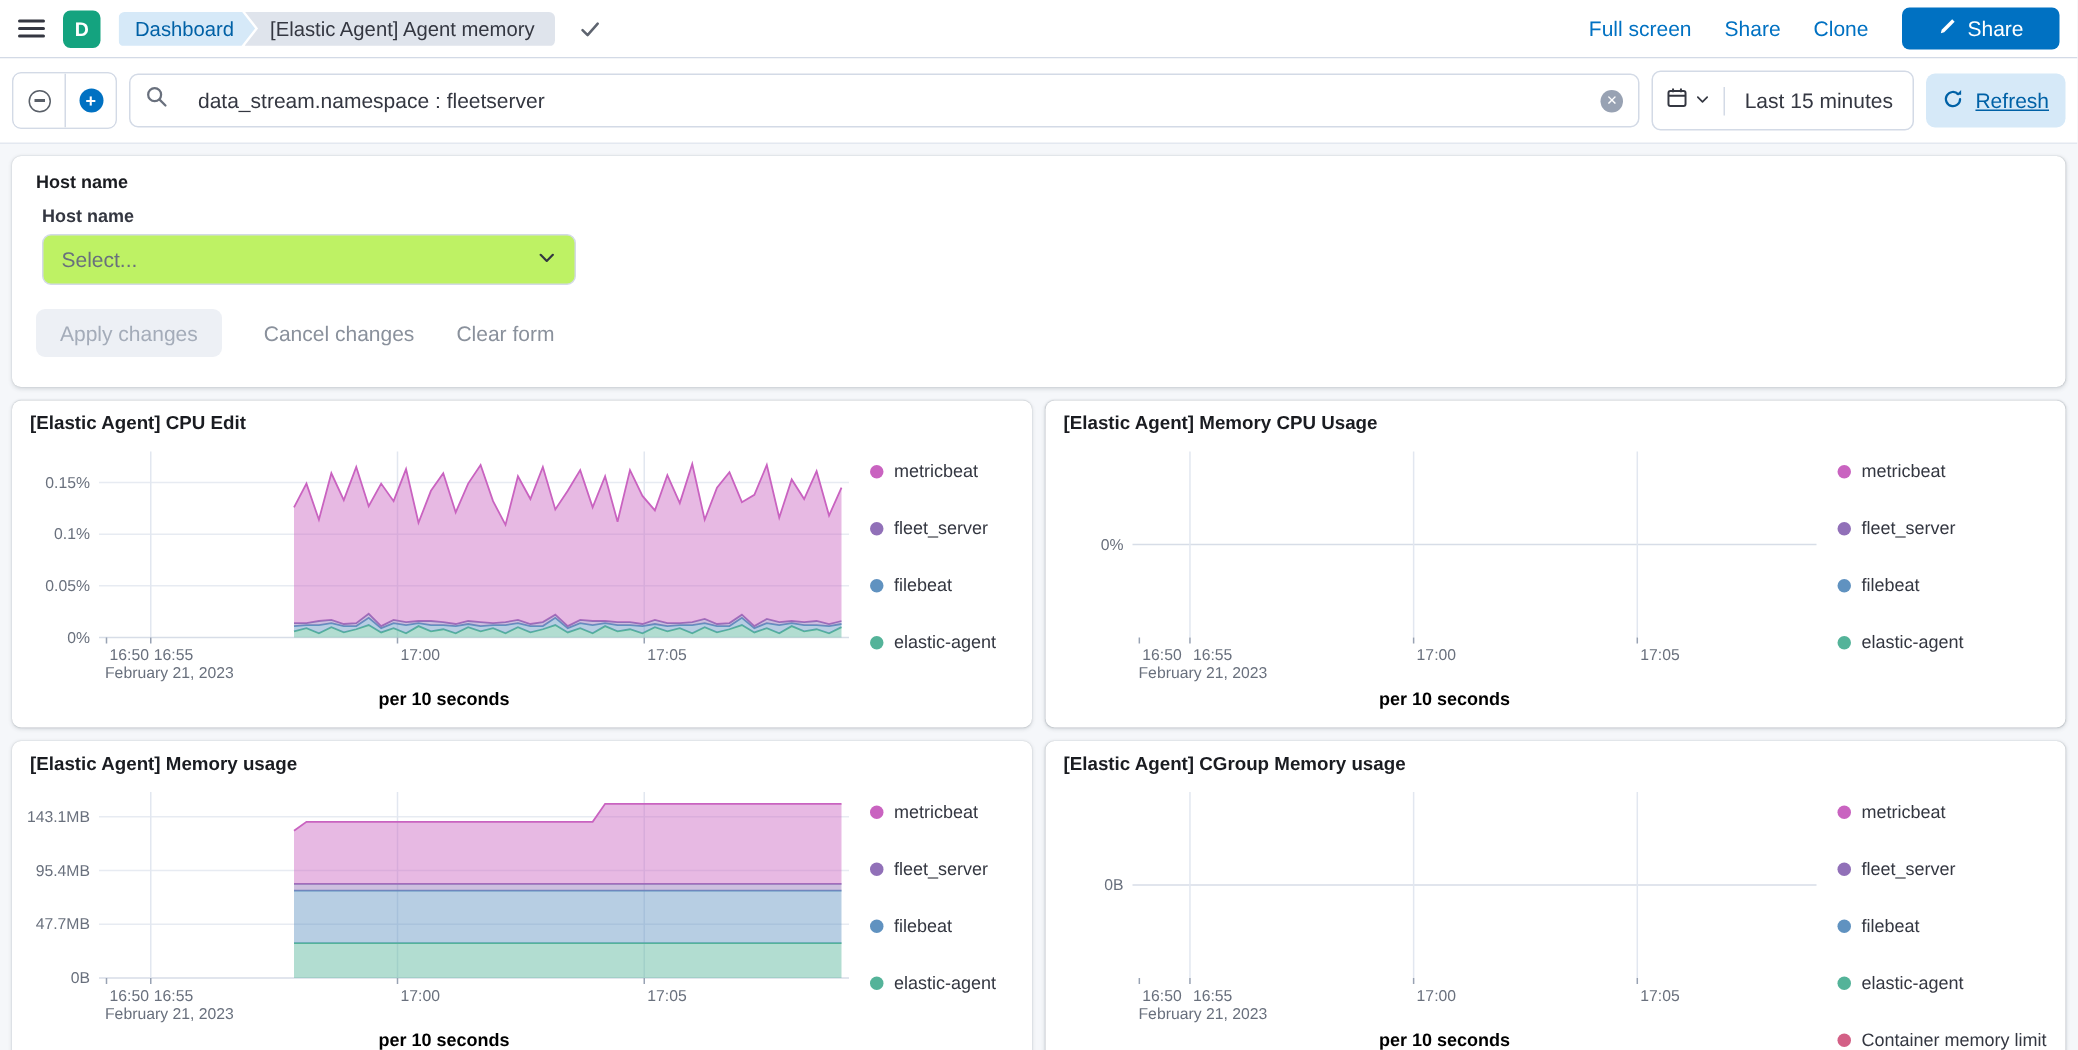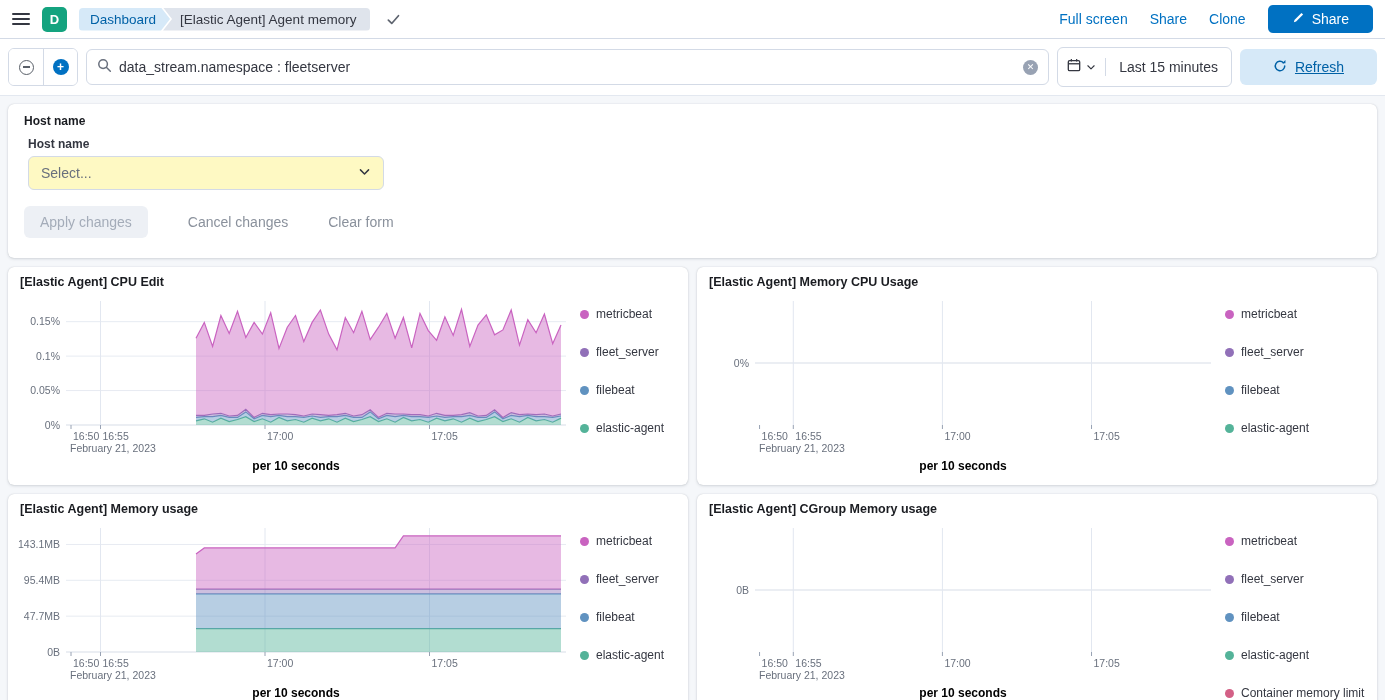--- a/index.html
+++ b/index.html
@@ -25,37 +25,37 @@
   .edit-btn{background:var(--accent);color:#fff;font-size:14px;font-weight:500;padding:6px 24px;border-radius:5px;display:flex;align-items:center;gap:8px;cursor:pointer;border:none}
 
   
   .query-bar{background:#fff;display:flex;gap:8px;padding:8px;align-items:center;border-bottom:1px solid #E3E8F0}
   .btn-group{display:flex;border:1px solid var(--border);border-radius:6px;overflow:hidden;background:#fff;flex:0 0 auto}
   .icon-btn{width:34px;height:36px;display:flex;align-items:center;justify-content:center;background:#fff;cursor:pointer;border:none}
   .icon-btn + .icon-btn{border-left:1px solid var(--border)}
   .filter-circle{width:15px;height:15px;border:1.6px solid #5A6069;border-radius:50%;display:flex;align-items:center;justify-content:center}
   .filter-circle i{display:block;width:7px;height:1.6px;background:#5A6069}
   .plus-circle{width:16px;height:16px;border-radius:50%;background:var(--accent);color:#fff;font-size:12px;line-height:16px;text-align:center;font-weight:700}
-  .search-box{flex:1;height:36px;background:#fff;border:1px solid var(--border);border-radius:6px;display:flex;align-items:center;padding:0 10px;gap:7px}
+  .search-box{flex:1;height:36px;background:#fff;border:1px solid var(--border);border-radius:6px;display:flex;align-items:center;padding:0 10px;gap:20px}
   .query-text{font-size:14px;color:#343741;flex:1;white-space:nowrap;overflow:hidden}
   .clear-btn{width:15px;height:15px;border-radius:50%;background:#98A2B3;color:#fff;font-size:9px;line-height:15px;text-align:center;cursor:pointer;flex:0 0 auto}
   .date-picker{display:flex;border:1px solid var(--border);border-radius:6px;height:40px;background:#fff;align-items:center;flex:0 0 auto}
   .date-icon-seg{display:flex;align-items:center;gap:5px;padding:0 9px;border-right:1px solid var(--border);cursor:pointer}
   .date-text{display:flex;align-items:center;padding:0 13px;font-size:14px;white-space:nowrap;cursor:pointer}
-  .refresh-btn{height:36px;background:var(--refresh_bg);border-radius:6px;display:flex;align-items:center;gap:8px;padding:0 33px;color:#0061A6;font-size:14px;font-weight:500;border:none;cursor:pointer;flex:0 0 auto}
+  .refresh-btn{height:36px;background:var(--refresh_bg);border-radius:6px;display:flex;align-items:center;gap:8px;padding:0 11px;color:#0061A6;font-size:14px;font-weight:500;border:none;cursor:pointer;flex:0 0 auto}
   .refresh-btn .lbl{text-decoration:underline}
 
   
   .content{padding:8px;display:flex;flex-direction:column;gap:9px}
   .panel{background:#fff;border-radius:6px;box-shadow:0 1px 3px rgba(60,70,85,.18),0 0 1px rgba(60,70,85,.25)}
   .controls-panel{padding:10px 16px 20px}
   .section-title{font-size:12px;font-weight:700;color:#1A1C21}
   .field-label{font-size:12px;font-weight:600;color:#343741;margin:9px 0 5px 4px}
-  .select-box{width:356px;height:34px;border:1px solid var(--border);border-radius:6px;display:flex;align-items:center;justify-content:space-between;padding:0 12px;font-size:14px;color:#69707D;margin-left:4px;background:#fef9c3;cursor:pointer}
-  .form-actions{display:flex;gap:40px;align-items:center;margin-top:16px}
+  .select-box{width:356px;height:34px;border:1px solid var(--border);border-radius:6px;display:flex;align-items:center;justify-content:space-between;padding:0 12px;font-size:14px;color:#69707D;margin-left:4px;background:#bef264;cursor:pointer}
+  .form-actions{display:flex;gap:28px;align-items:center;margin-top:16px}
   .apply-btn{background:#EDF0F5;color:#A4ACB9;font-size:14px;font-weight:500;padding:8px 16px;border-radius:6px;border:none}
   .text-btn{color:#8A919C;font-size:14px;font-weight:500;background:none;border:none;cursor:pointer}
 
   
   .charts-grid{display:grid;grid-template-columns:1fr 1fr;gap:9px}
   .chart-panel{padding:8px 10px 5px;height:218px;display:flex;flex-direction:column}
   .panel-title{font-size:12.5px;font-weight:700;color:#1A1C21;margin:0 0 2px 2px}
   .chart-body{display:flex;flex:1;min-height:0}
   .chart-col{flex:1;display:flex;flex-direction:column;min-width:0}
   .chart-svg{width:100%;height:168px;display:block}

